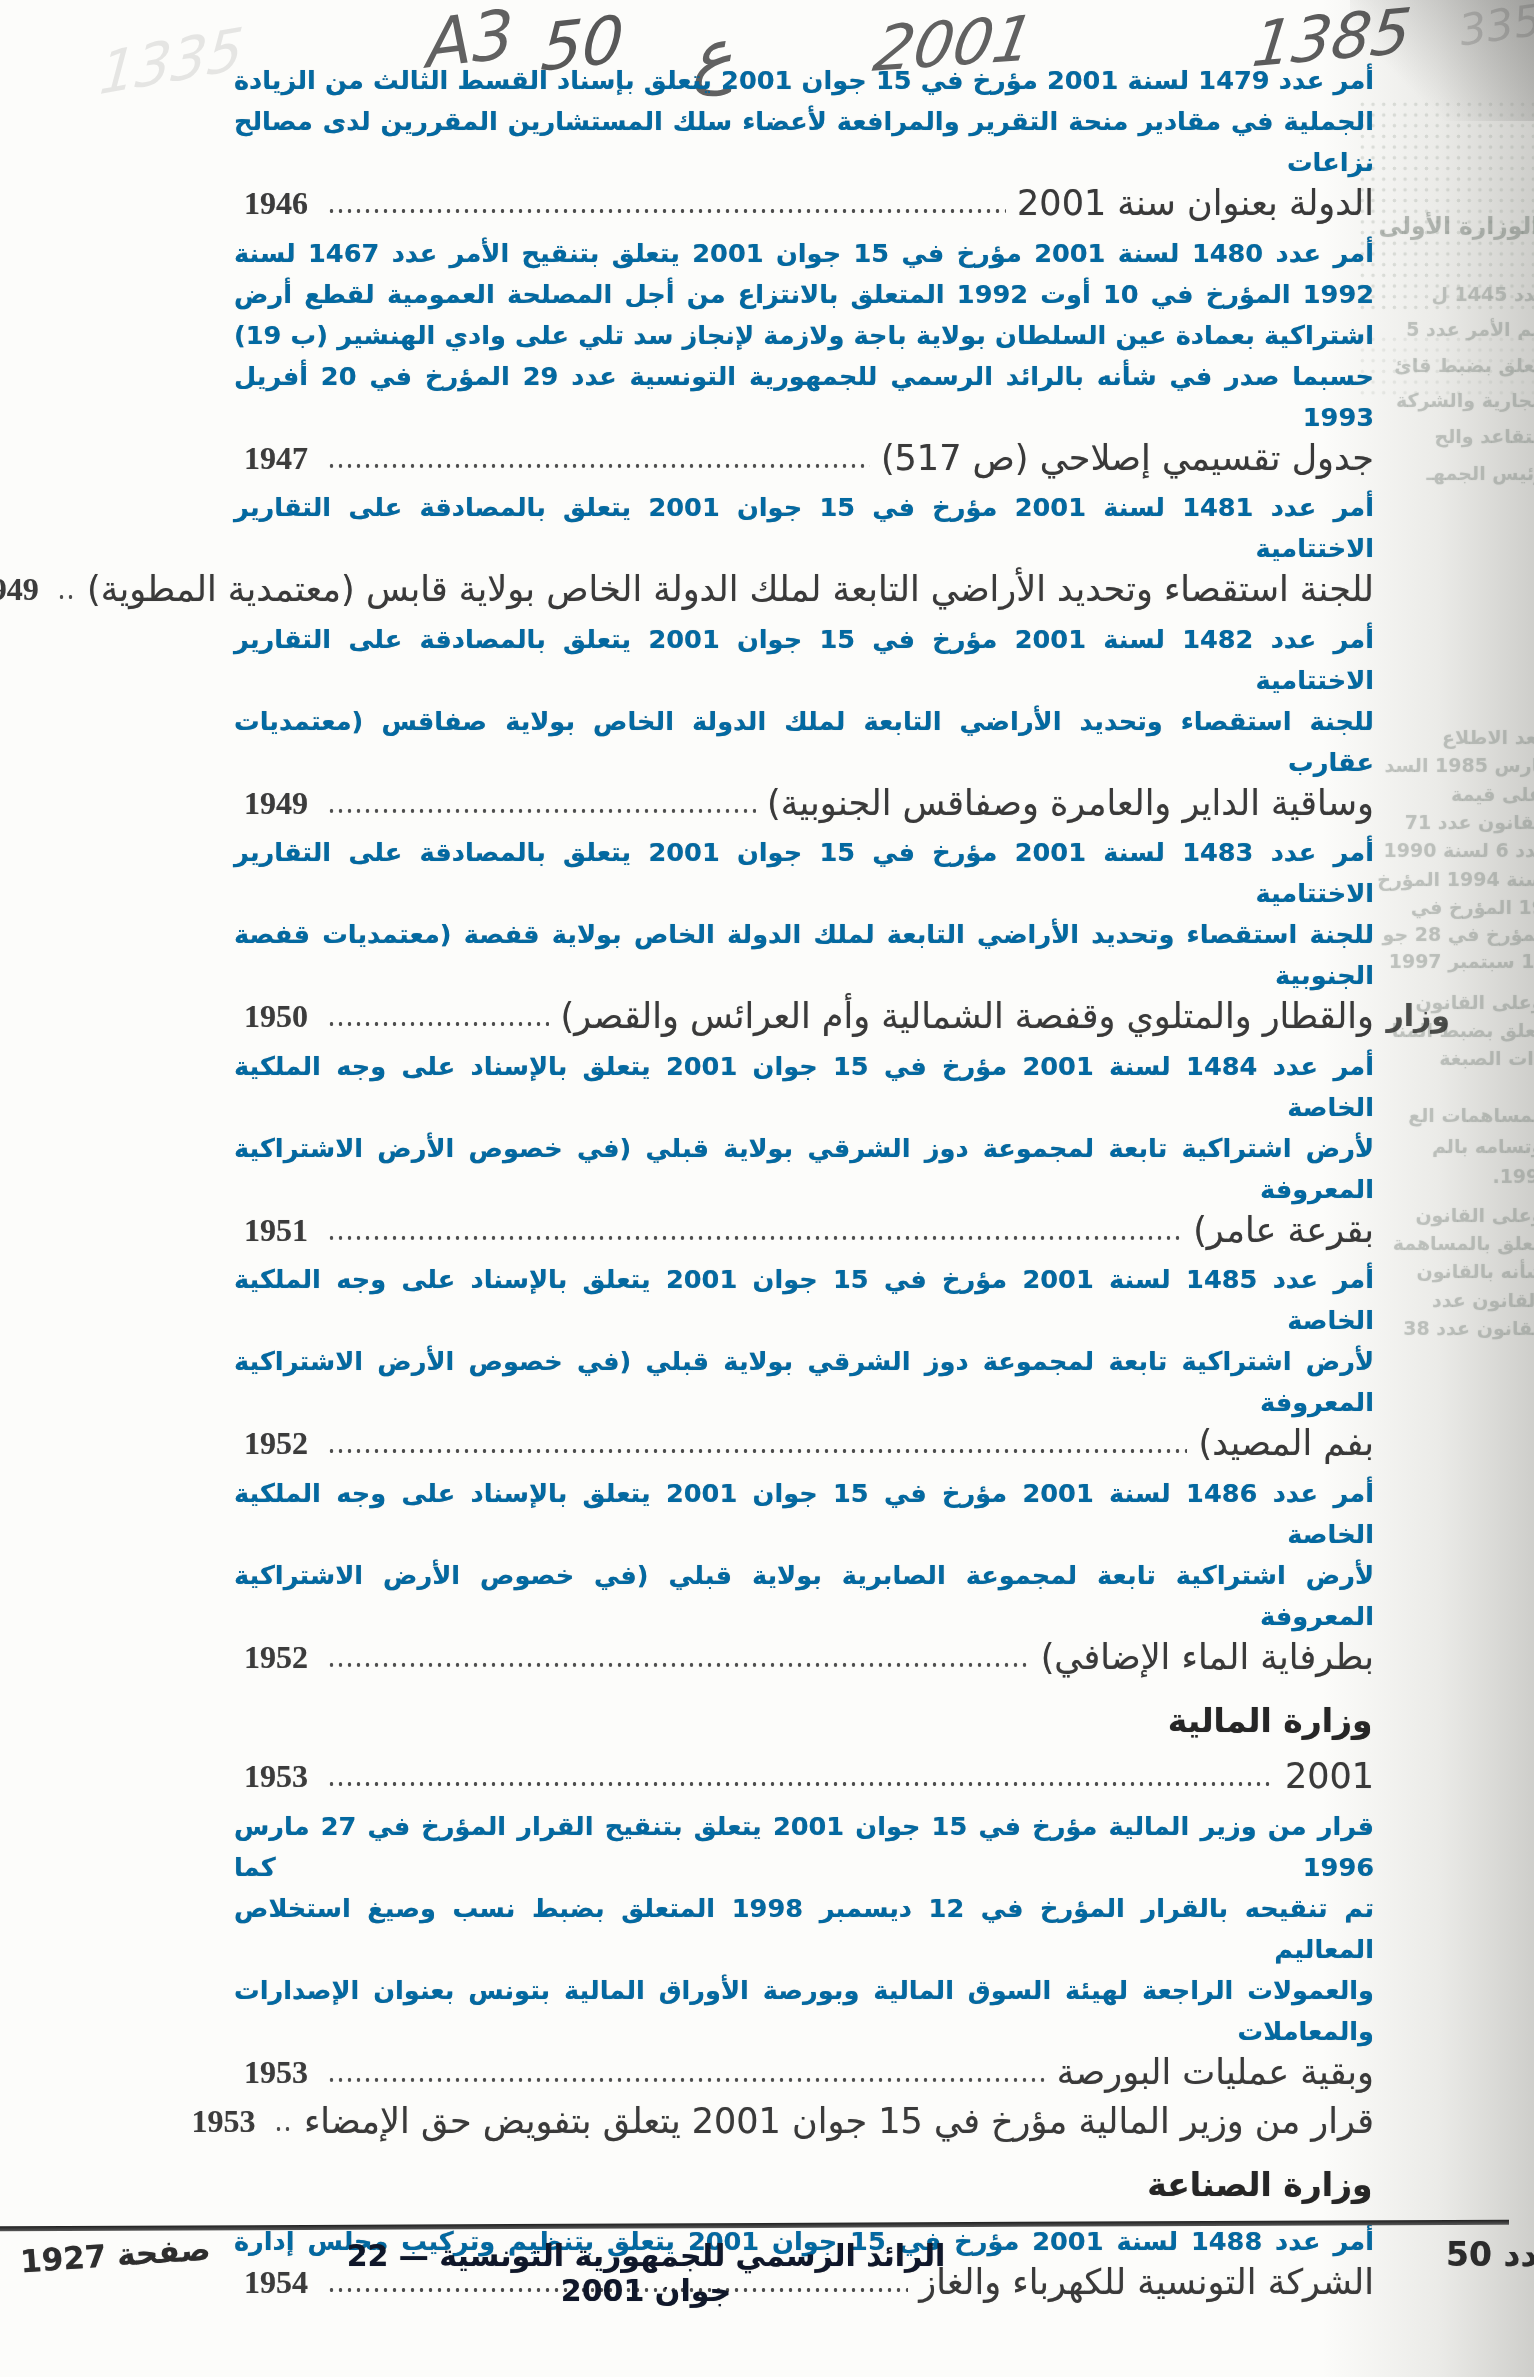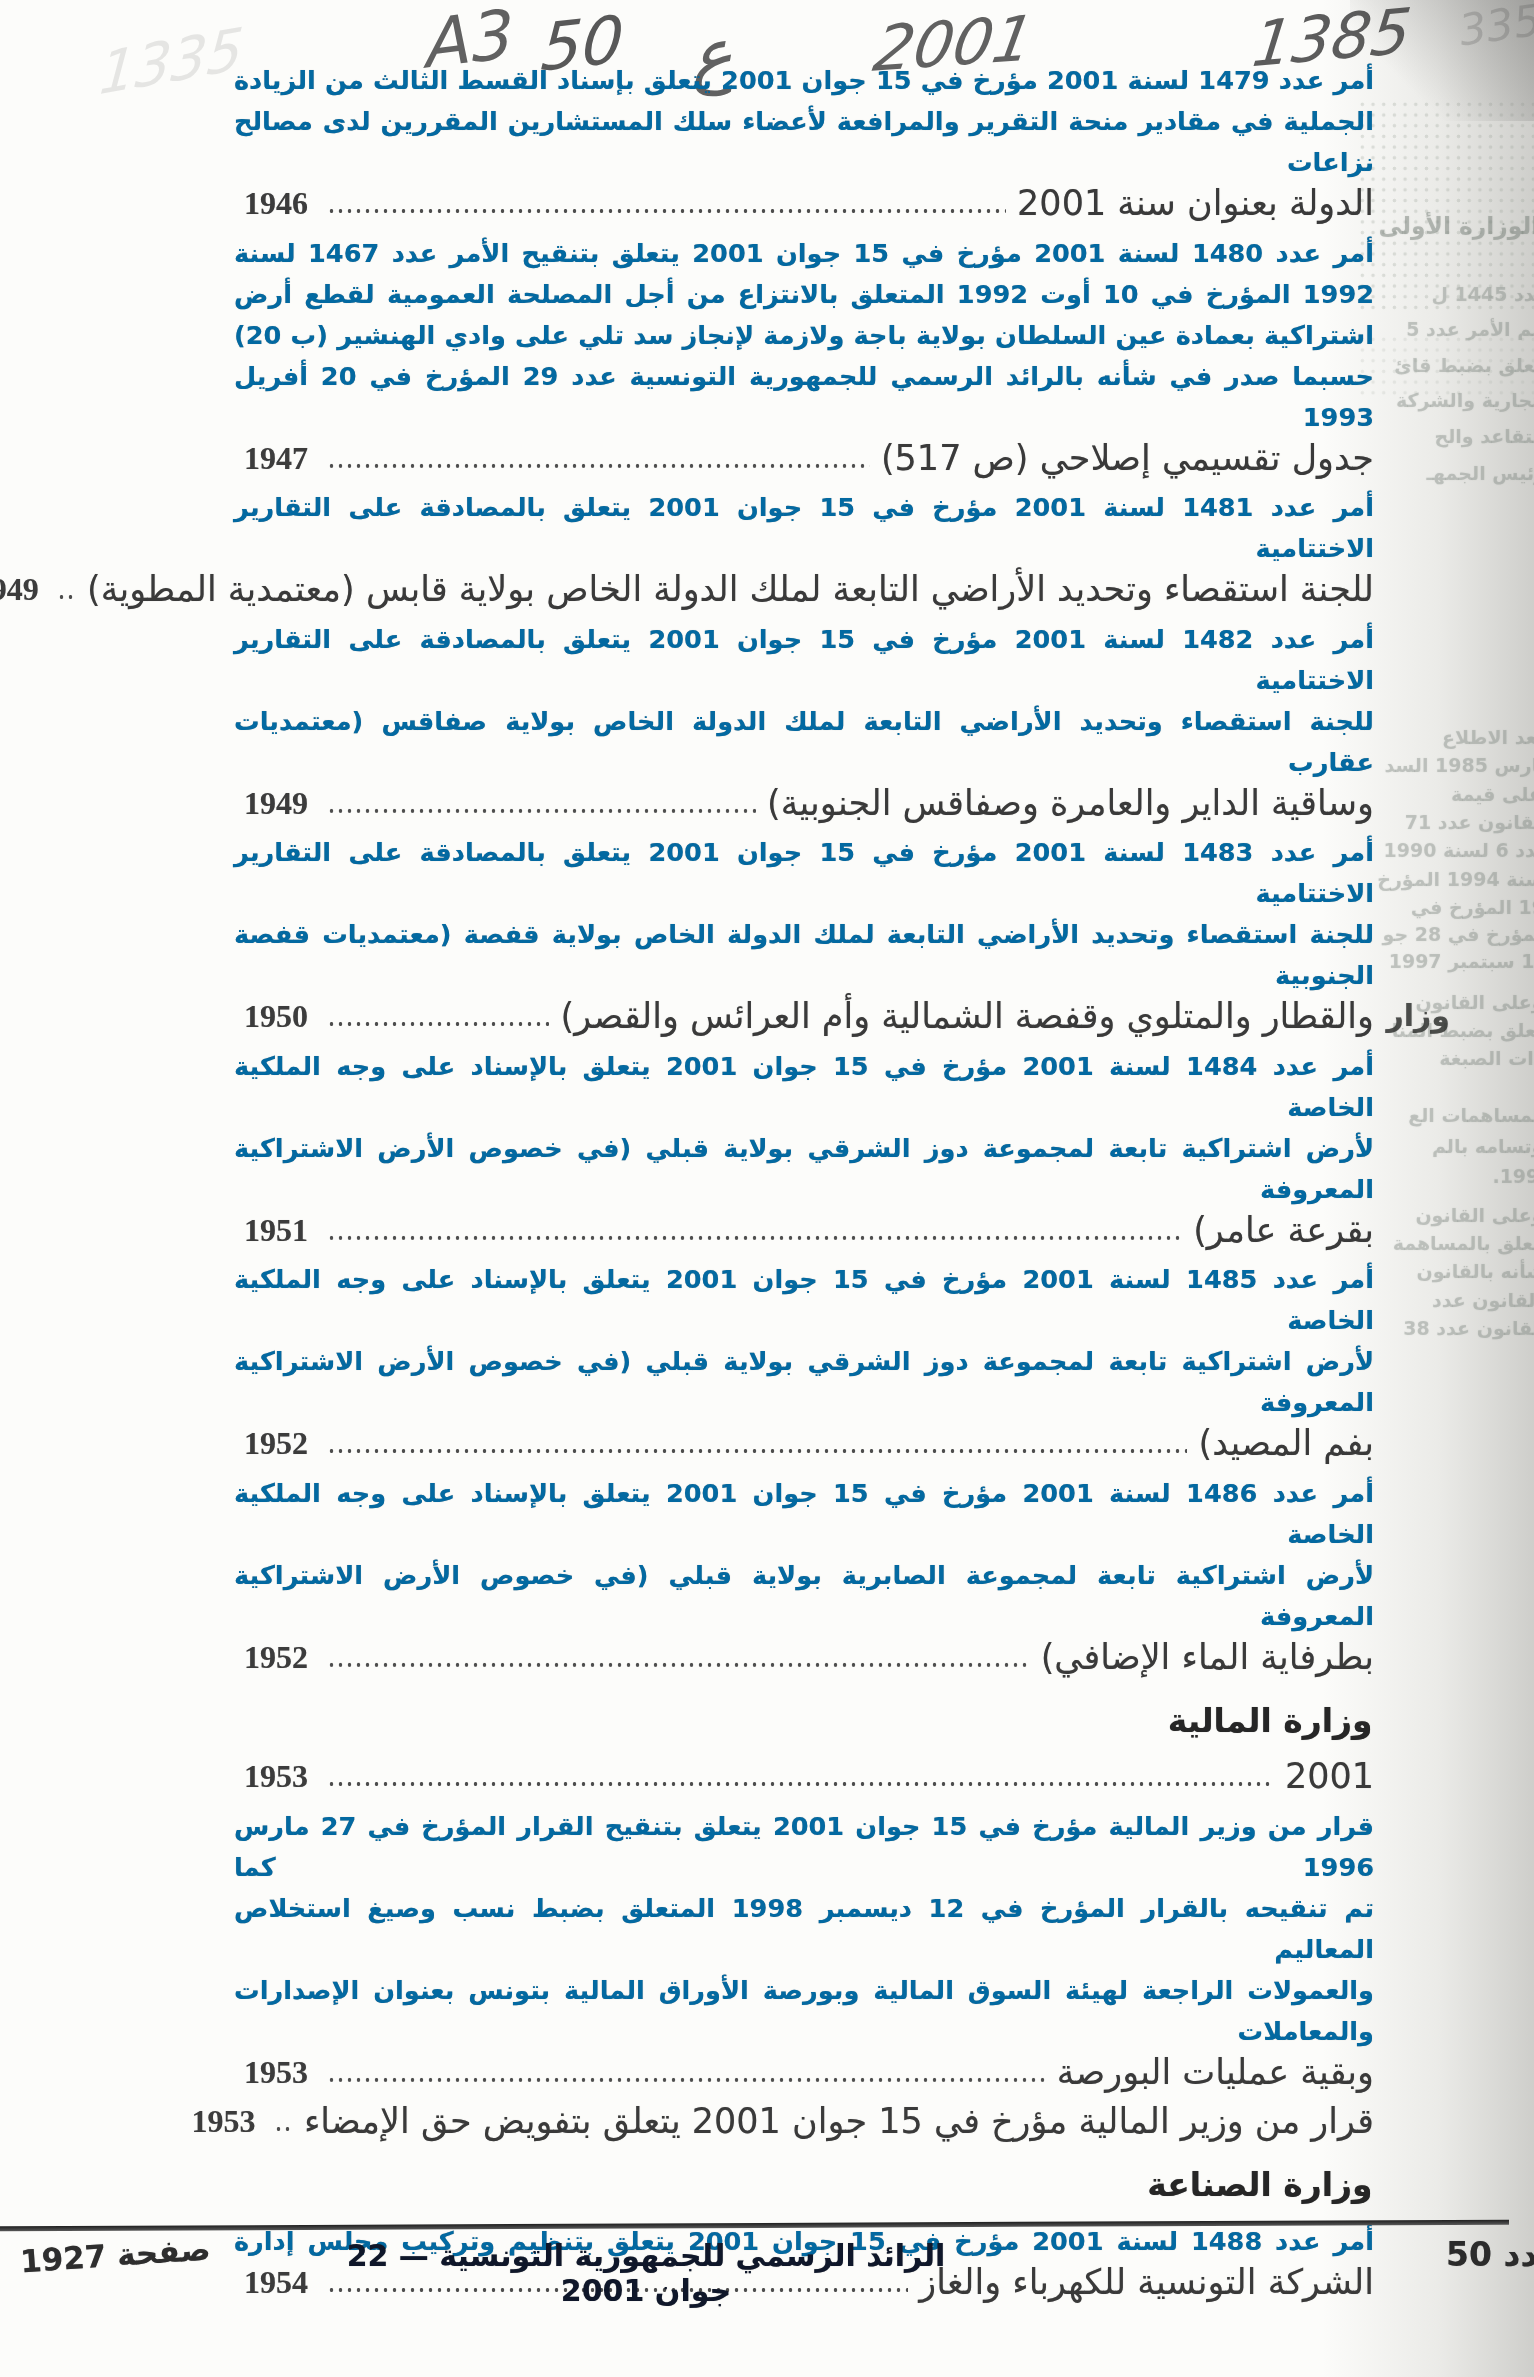--- a/index.html
+++ b/index.html
@@ -177,21 +177,21 @@
         <div class="line">الجملية في مقادير منحة التقرير والمرافعة لأعضاء سلك المستشارين المقررين لدى مصالح نزاعات</div>
         <div class="lastline">
           <span class="ll-text">الدولة بعنوان سنة 2001</span>
           <span class="leader"></span>
           <span class="pagenum">1946</span>
         </div>
       </div>
       <div class="entry">
         <div class="line">أمر عدد 1480 لسنة 2001 مؤرخ في 15 جوان 2001 يتعلق بتنقيح الأمر عدد 1467 لسنة</div>
         <div class="line">1992 المؤرخ في 10 أوت 1992 المتعلق بالانتزاع من أجل المصلحة العمومية لقطع أرض</div>
-        <div class="line">اشتراكية بعمادة عين السلطان بولاية باجة ولازمة لإنجاز سد تلي على وادي الهنشير (ب 20)</div>
+        <div class="line">اشتراكية بعمادة عين السلطان بولاية باجة ولازمة لإنجاز سد تلي على وادي الهنشير (ب 19)</div>
         <div class="line">حسبما صدر في شأنه بالرائد الرسمي للجمهورية التونسية عدد 29 المؤرخ في 20 أفريل 1993</div>
         <div class="lastline">
           <span class="ll-text">جدول تقسيمي إصلاحي (ص 517)</span>
           <span class="leader"></span>
           <span class="pagenum">1947</span>
         </div>
       </div>
       <div class="entry">
         <div class="line">أمر عدد 1481 لسنة 2001 مؤرخ في 15 جوان 2001 يتعلق بالمصادقة على التقارير الاختتامية</div>
         <div class="lastline">

